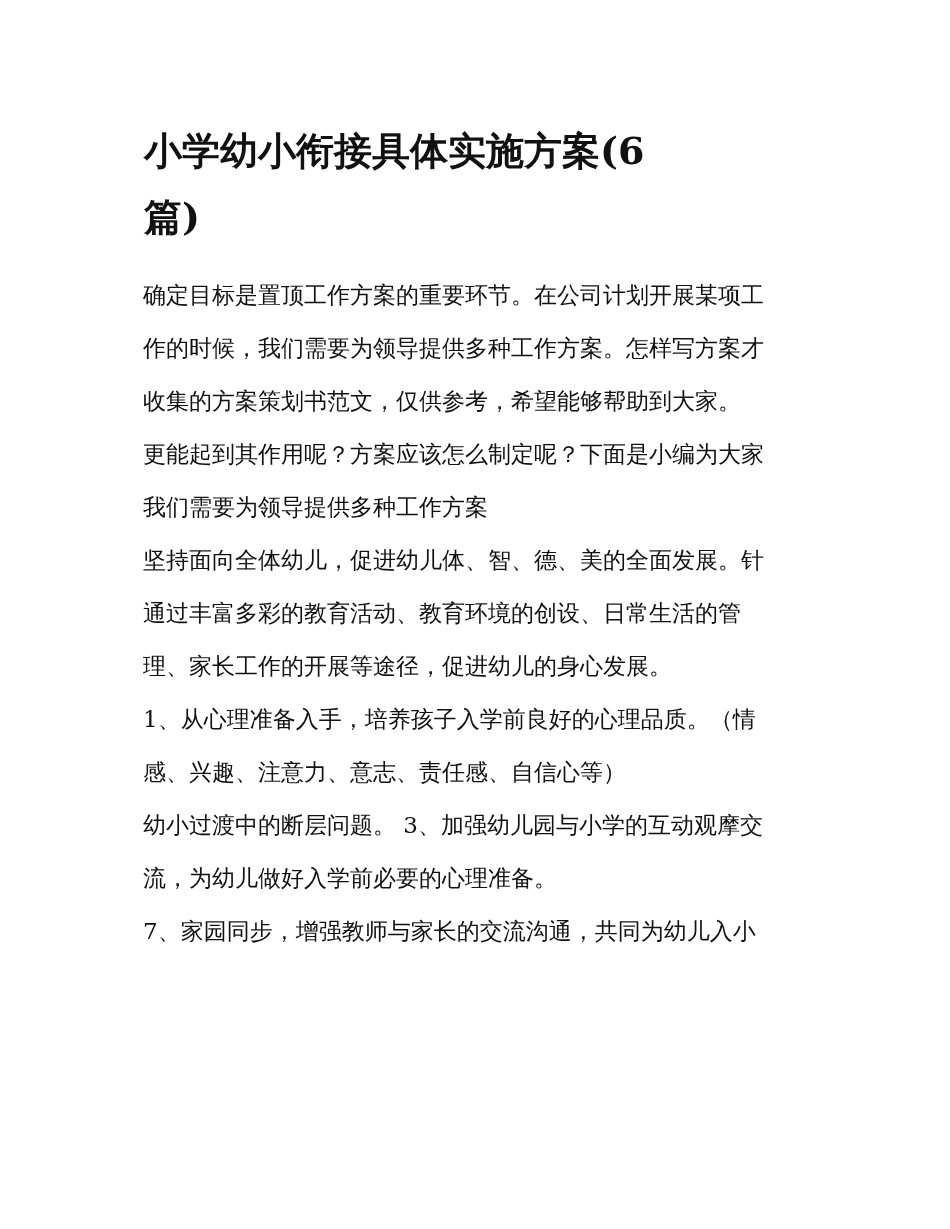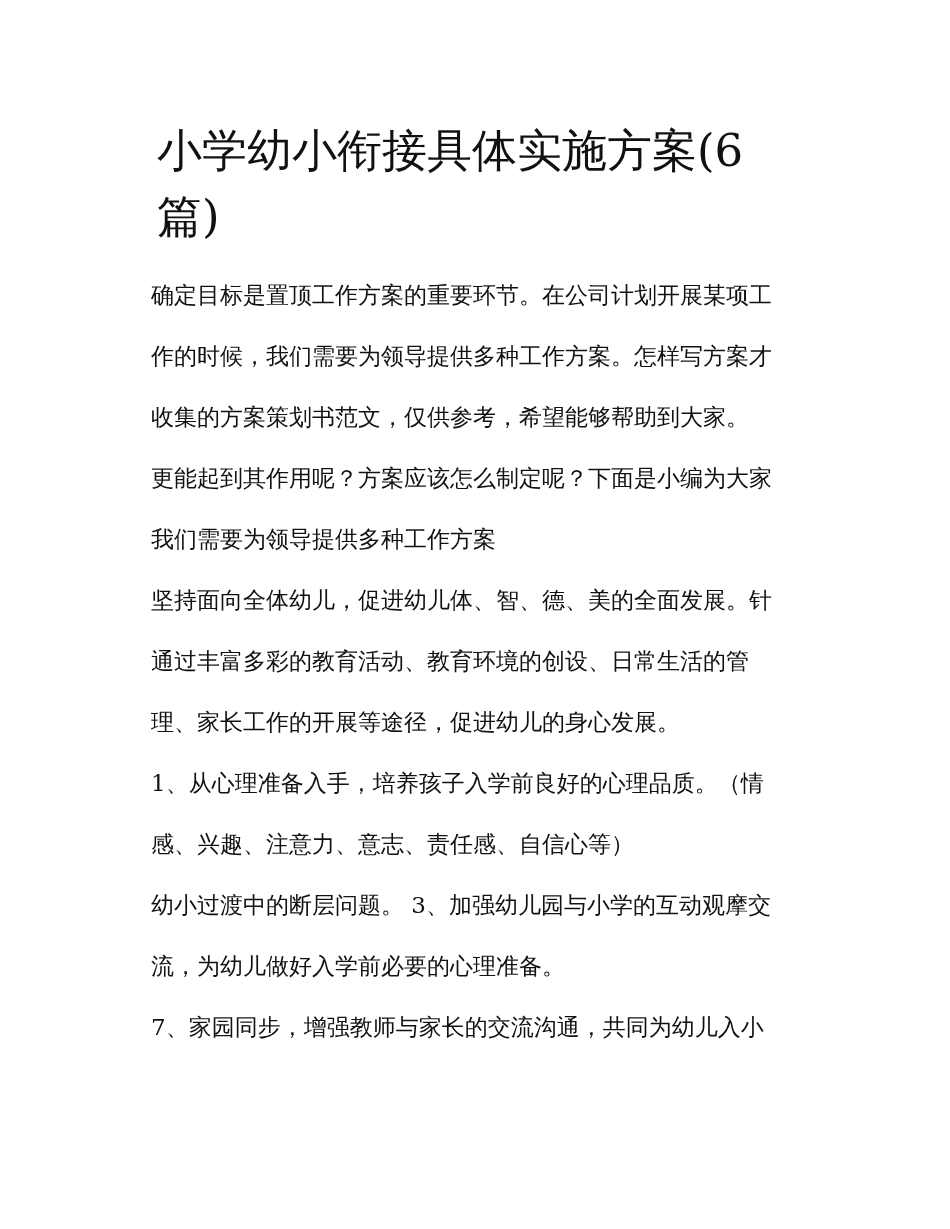--- a/index.html
+++ b/index.html
@@ -15,32 +15,32 @@
       font-family: "DejaVu Serif", "Liberation Serif", serif;
       color: #111111;
     }
     .page {
       position: absolute;
       left: 141px;
       top: 118px;
       width: 680px;
     }
     .doc-title {
-      font-size: 45px;
+      font-size: 38px;
       line-height: 66px;
-      font-weight: normal;
-      margin: 0 0 20px 16px;
+      font-weight: bold;
+      margin: 0 0 20px 3px;
       letter-spacing: 0px;
     }
     .line {
       font-size: 23px;
       line-height: 51px;
       height: 51px;
       white-space: nowrap;
-      margin: 10px;
+      margin: 2px;
     }
   </style>
 </head>
 <body>
 
 <div class="page">
   <h1 class="doc-title">
     <div>小学幼小衔接具体实施方案(6</div>
     <div>篇)</div>
   </h1>

